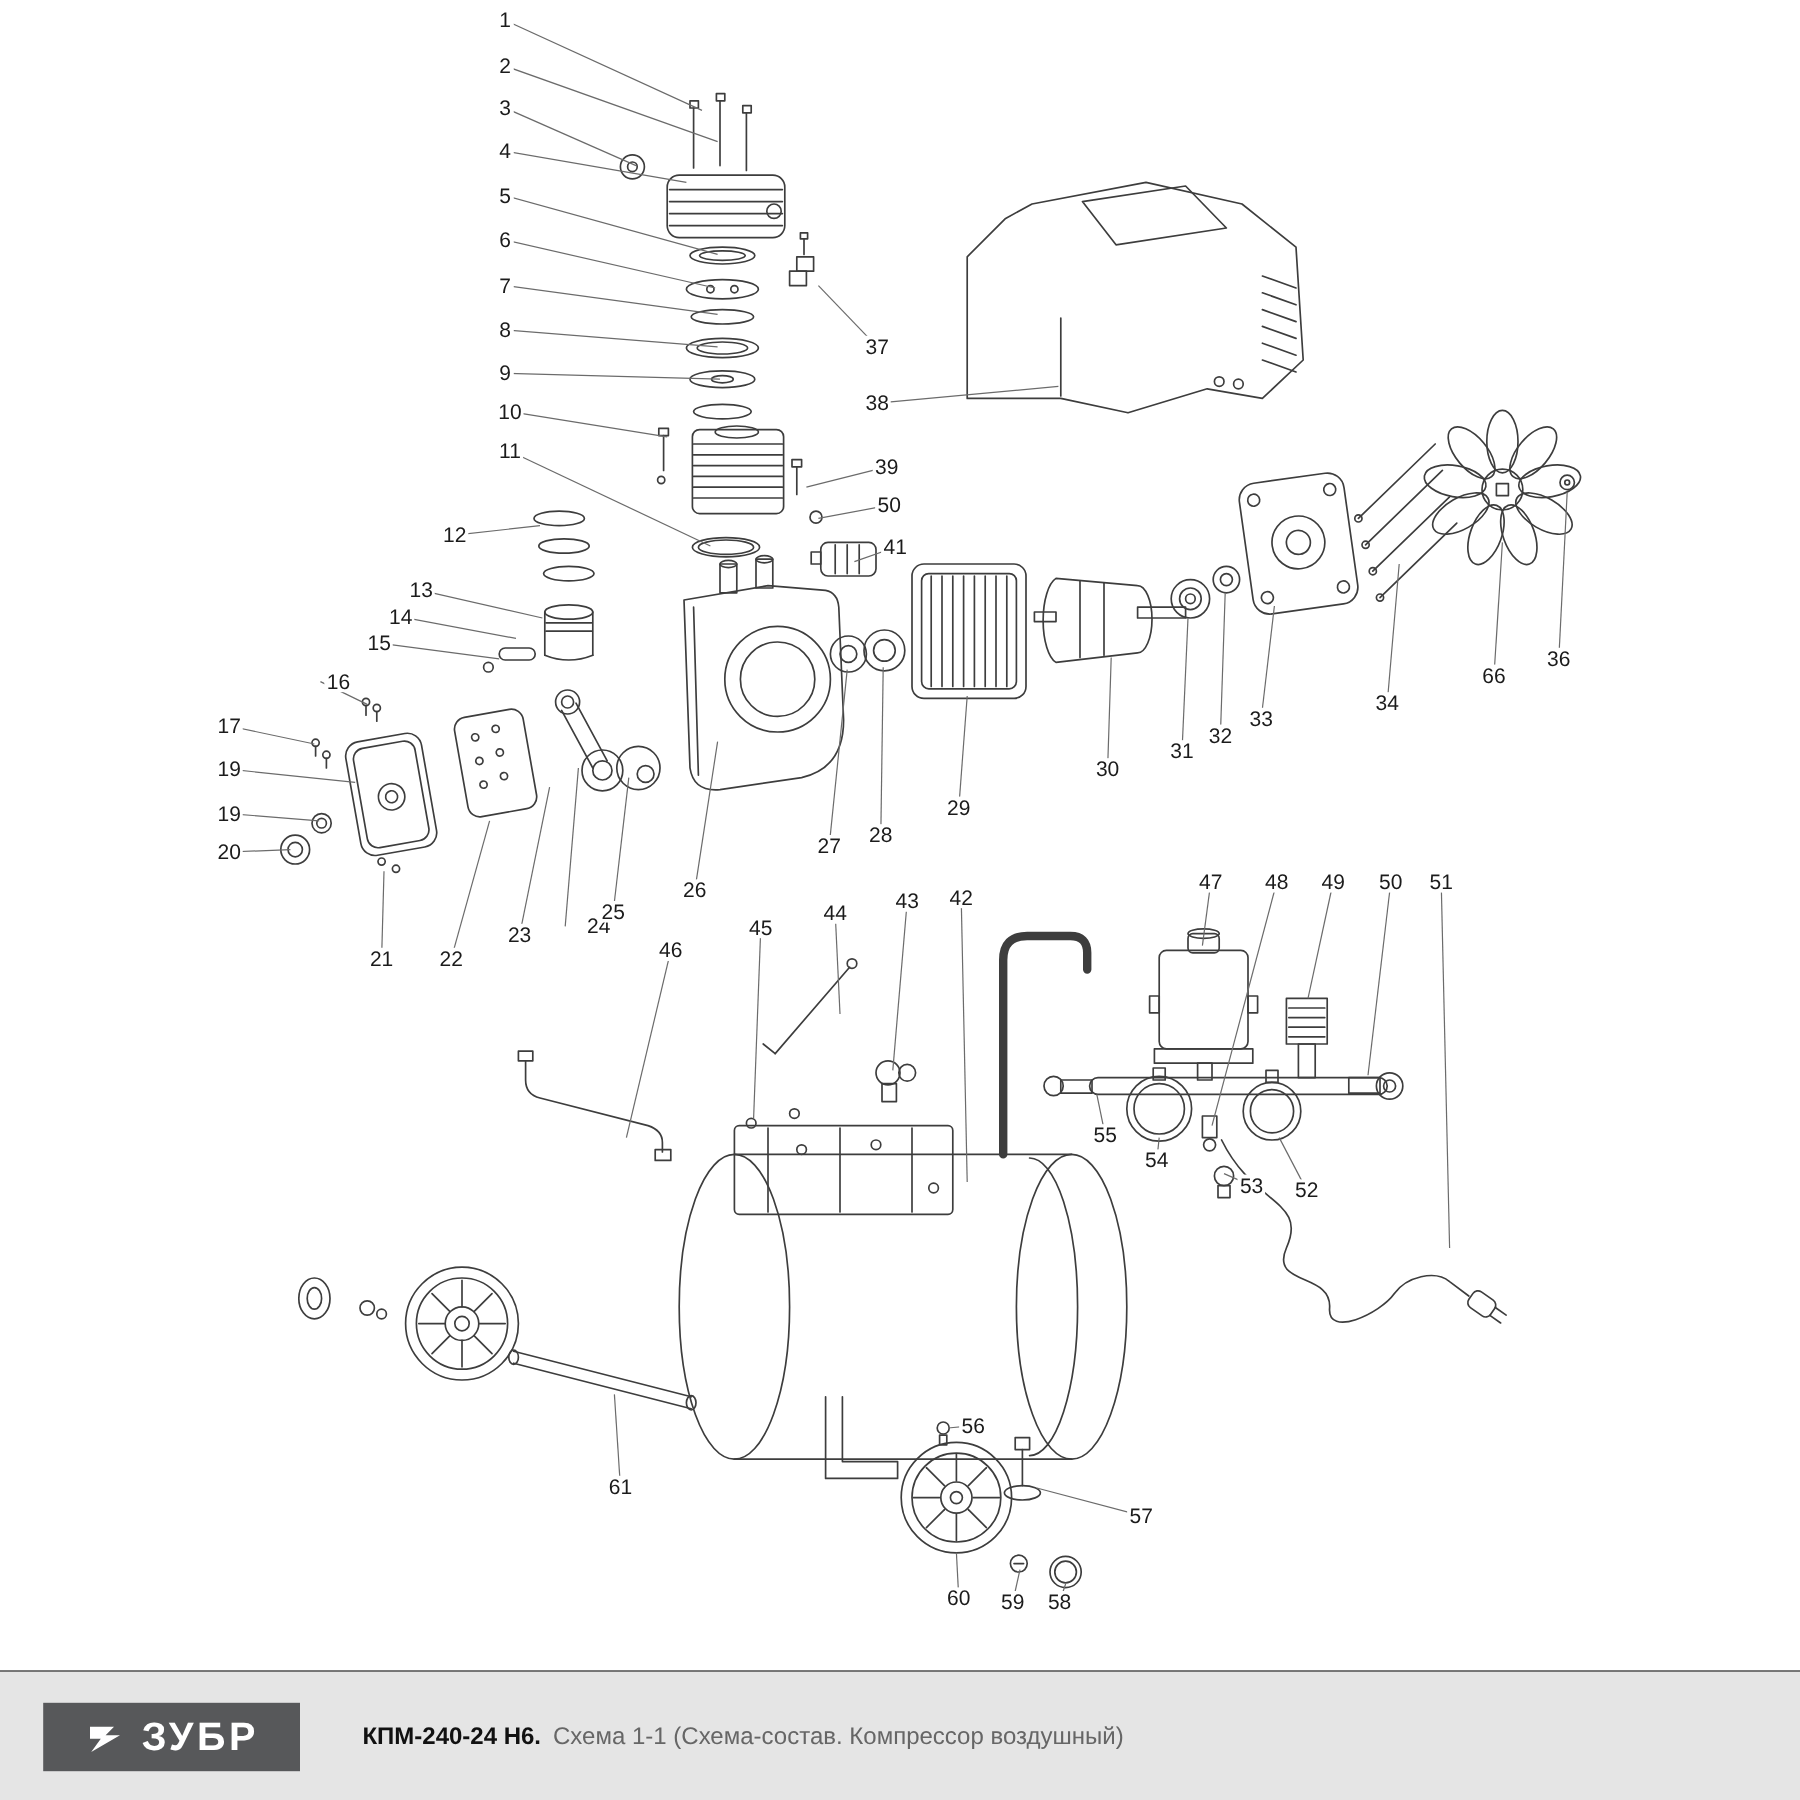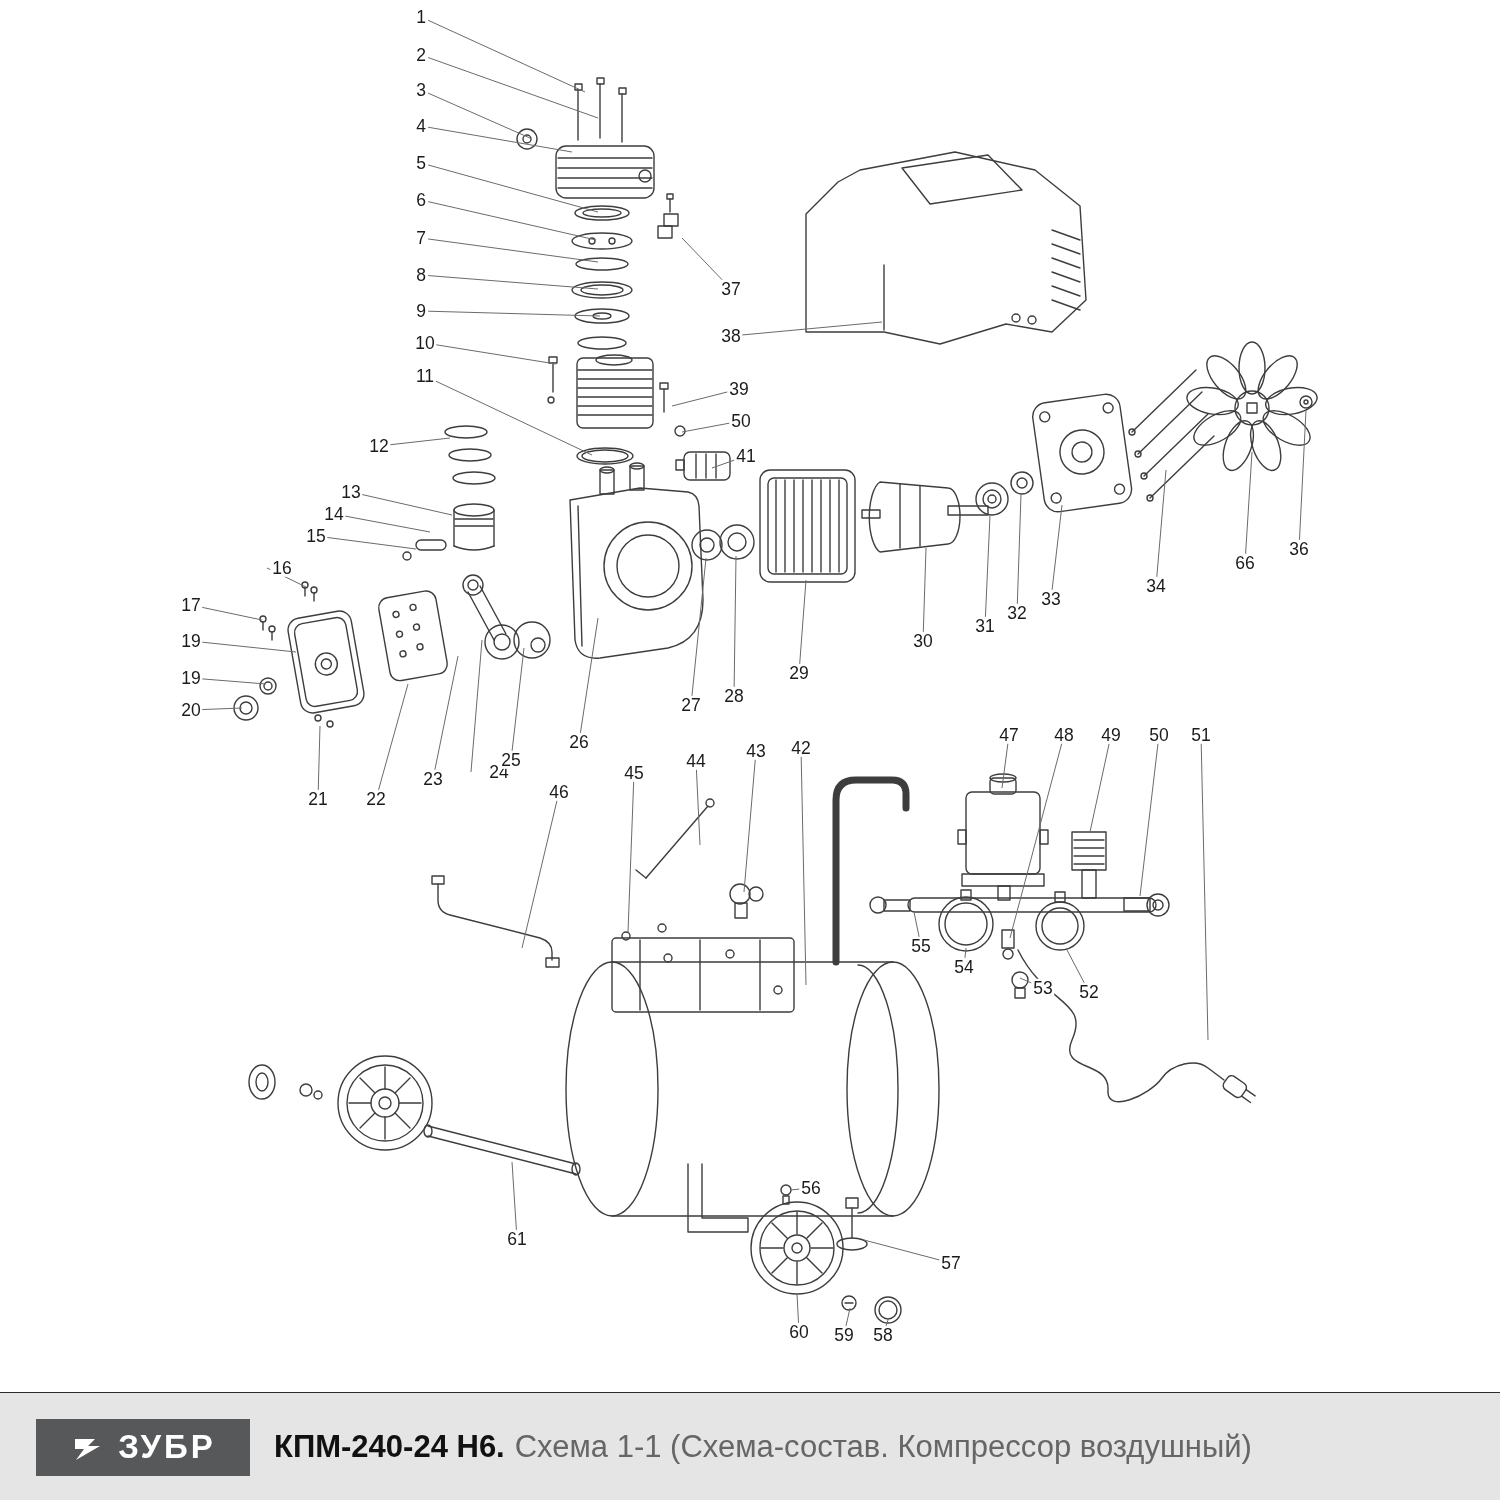--- a/index.html
+++ b/index.html
@@ -17,21 +17,21 @@
   }
   .footer{
     position:absolute;left:0;top:1392px;width:1500px;height:108px;
     border-top:1.6px solid #2c2c2c;display:flex;align-items:center;background:#e5e5e5;
   }
   .logo{
     margin-left:36px;width:214px;height:57px;background:#57585a;color:#fff;
     display:flex;align-items:center;justify-content:center;gap:12px;flex:none;
   }
   .logo-text{font-weight:bold;font-size:33px;letter-spacing:3px}
-  .title{margin-left:24px;font-size:31px;color:#666;white-space:nowrap}
+  .title{margin-left:52px;font-size:20px;color:#666;white-space:nowrap}
   .title .model{color:#111;font-weight:bold;margin-right:10px}
 </style>
 </head>
 <body>
 
 <div class="stage">
 
 <svg id="diagram" width="1500" height="1392" viewBox="0 0 1500 1392">
   <g class="part">
 

